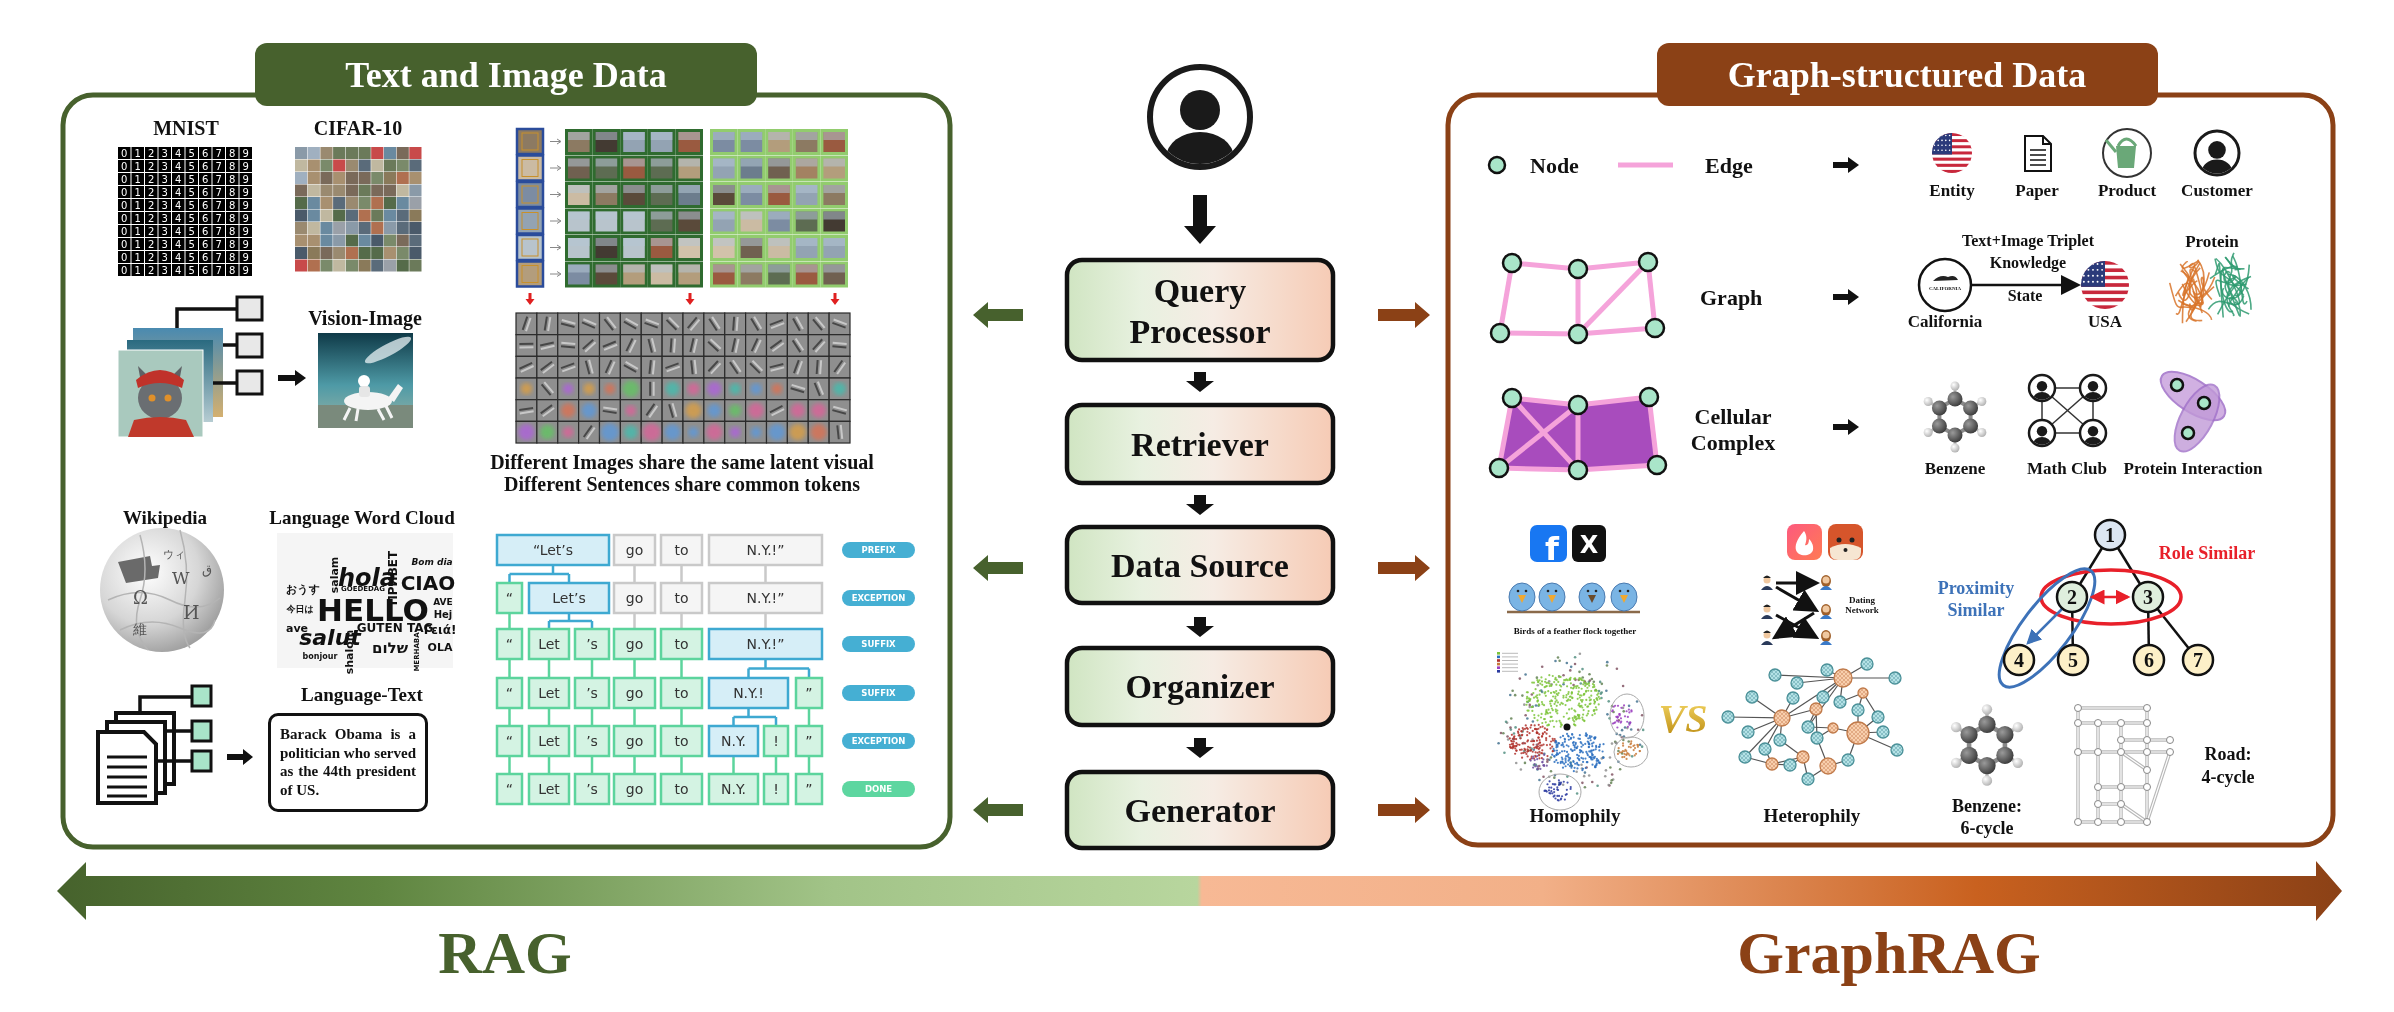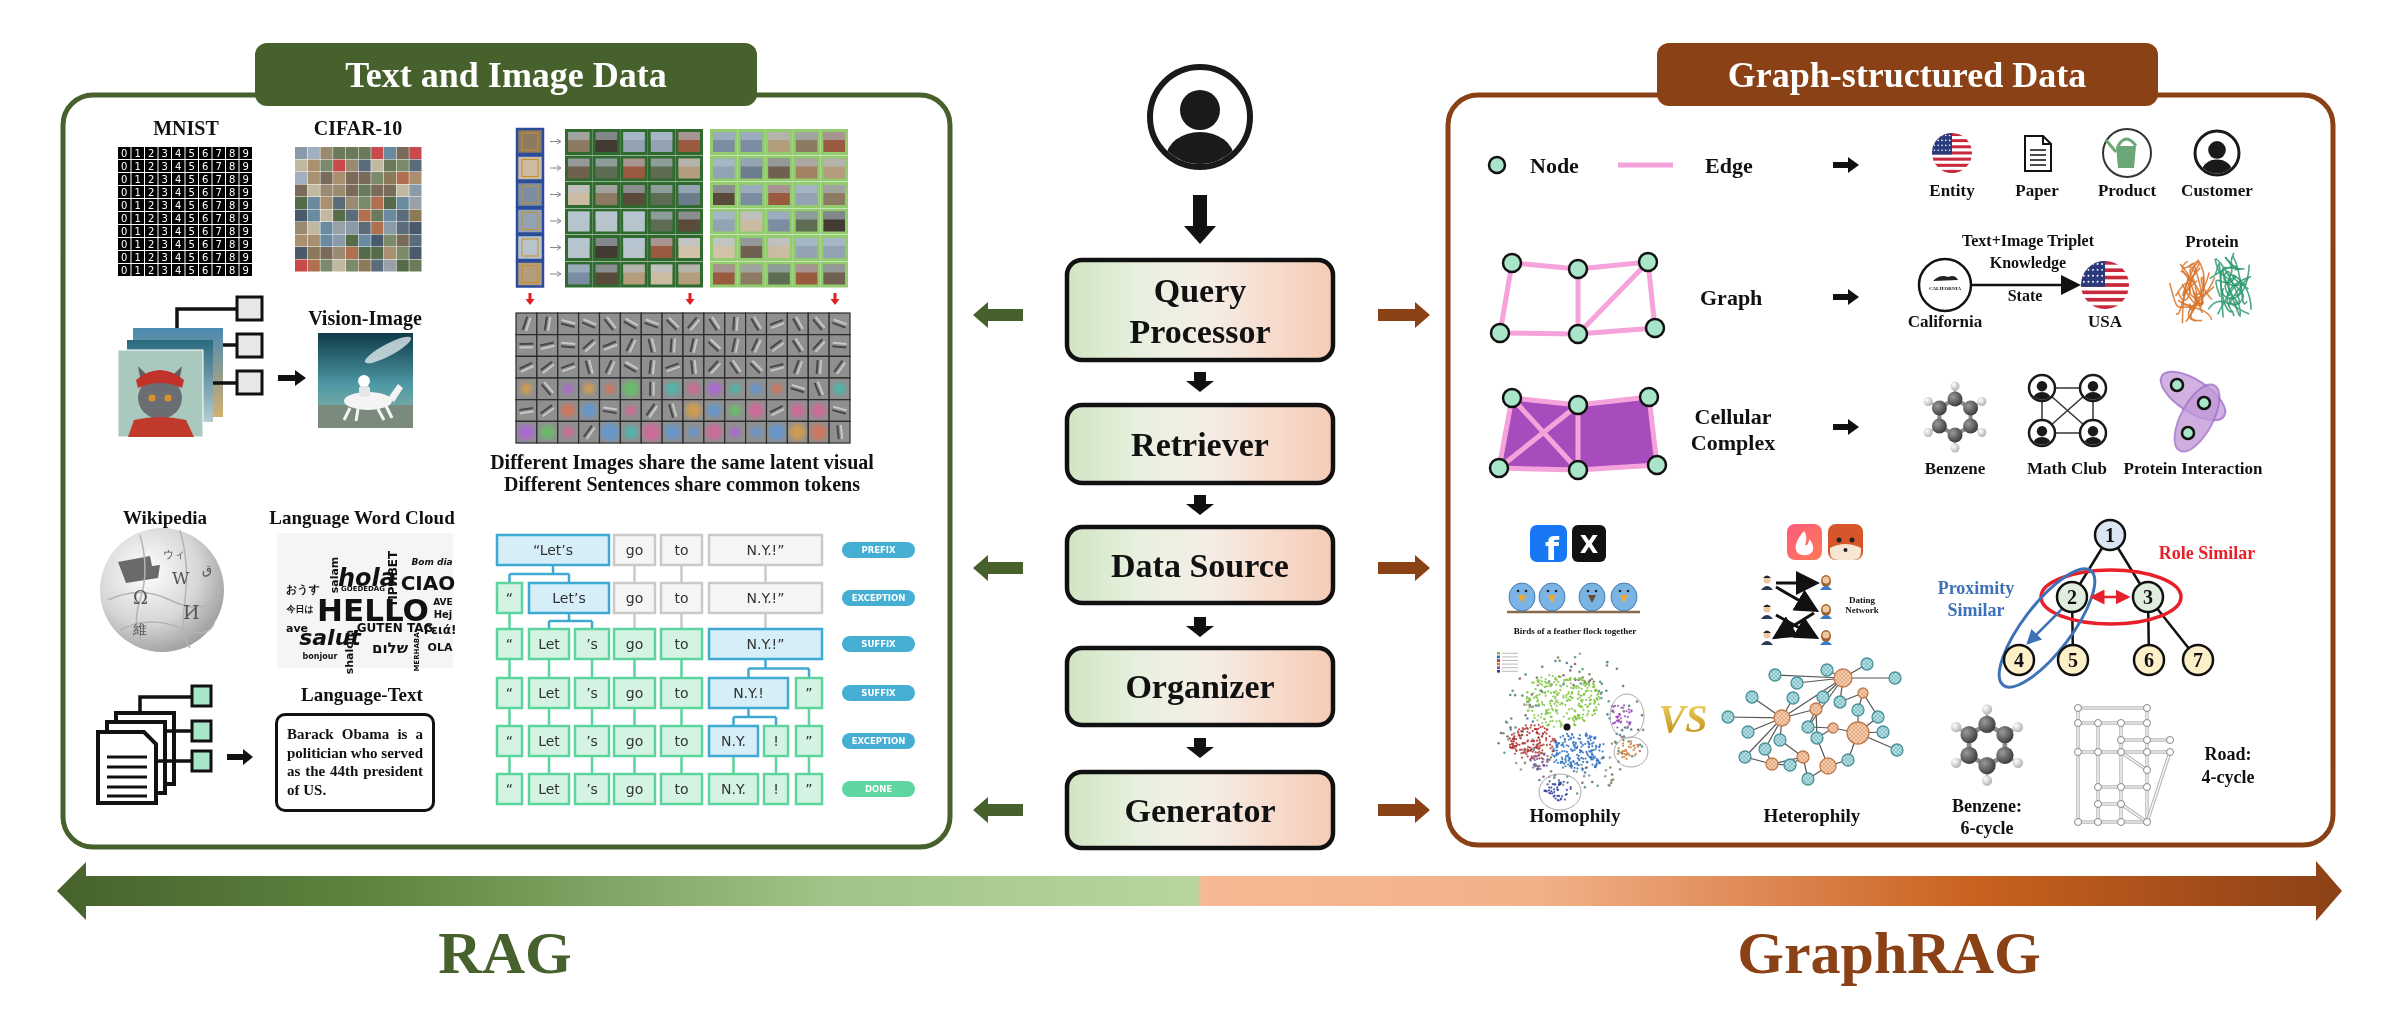--- a/index.html
+++ b/index.html
@@ -17,21 +17,21 @@
 .stage-txt{font-size:34px;}
 .big{font-size:60px;}
 .tiny{font-size:9px;}
 .tok{font-family:"DejaVu Sans",sans-serif;font-weight:400;font-size:14px;fill:#333;}
 .pill{font-family:"DejaVu Sans",sans-serif;font-weight:700;font-size:8.5px;fill:#fff;}
 .digit{font-family:"DejaVu Sans",sans-serif;font-weight:400;font-size:10px;fill:#fff;}
 .glyph{font-family:"DejaVu Serif",serif;font-weight:400;fill:#555;}
 .wc{font-family:"DejaVu Sans",sans-serif;fill:#111;}
 .logo{font-family:"DejaVu Sans",sans-serif;font-weight:700;fill:#fff;}
 .vs{font-family:"Liberation Serif",serif;font-style:italic;font-size:40px;}
-#obama-box{position:absolute;left:275px;top:713px;width:160px;height:99px;box-sizing:border-box;border:3px solid #111;border-radius:10px;padding:9px 9px;font-family:"Liberation Serif",serif;font-weight:700;font-size:15px;line-height:18.5px;text-align:justify;color:#111;background:#fff;}
+#obama-box{position:absolute;left:268px;top:713px;width:160px;height:99px;box-sizing:border-box;border:3px solid #111;border-radius:10px;padding:9px 9px;font-family:"Liberation Serif",serif;font-weight:700;font-size:15px;line-height:18.5px;text-align:justify;color:#111;background:#fff;}
 </style>
 </head>
 <body>
 
 <div id="stage">
 <svg id="canvas" width="2394" height="1012" viewBox="0 0 2394 1012">
   <defs>
     <linearGradient id="boxGrad" x1="0" y1="0" x2="1" y2="0">
       <stop offset="0" stop-color="#d0e5c2"></stop>
           <stop offset="0.28" stop-color="#e8f1e0"></stop>

